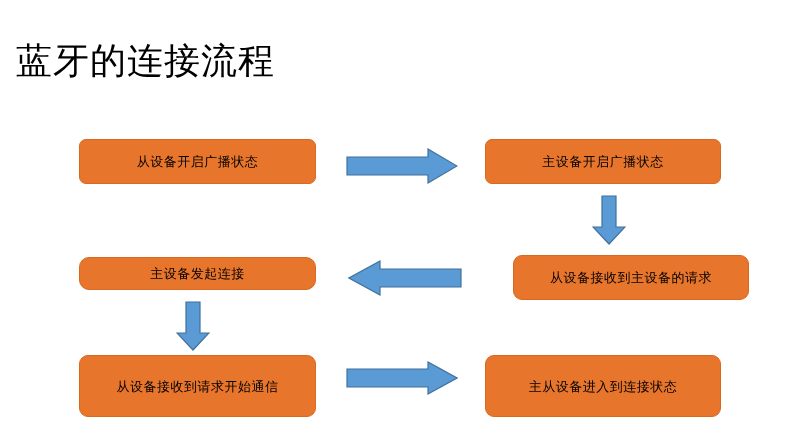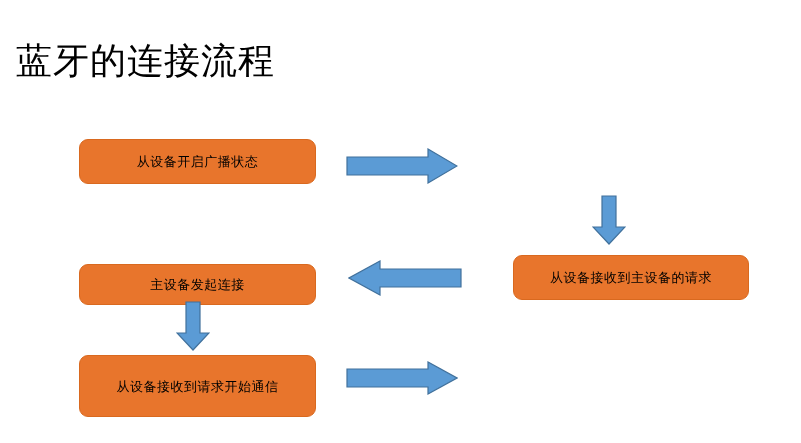--- a/index.html
+++ b/index.html
@@ -42,22 +42,22 @@
     color: #000000;
     font-size: 13px;
     line-height: 17px;
     text-align: center;
     letter-spacing: 0.5px;
     white-space: nowrap;
   }
   
   .col-left  { left: 79px;  width: 237px; }
   .col-right { left: 485px; width: 236px; }
-  .row-1 { top: 139px; height: 45px; }
-  .row-2 { top: 264px; height: 41px; }
+  .row-1 { top: 139px; height: 45px; border-radius: 7px; }
+  .row-2 { top: 257px; height: 33px; border-radius: 10px; }
   .row-2b{ top: 255px; height: 45px; margin-left: 28px; }
   .row-3 { top: 355px; height: 62px; }
 
   .arrow {
     position: absolute;
     overflow: visible;
   }
   .arrow svg { display: block; }
 
   .arrow-right-top    { left: 346px; top: 148px; }
@@ -70,33 +70,39 @@
 <body>
 
 <div id="slide">
 
   <div id="title">蓝牙的连接流程</div>
 
   <div class="node col-left row-1">
     <span>从设备开启广播状态</span>
   </div>
 
+  <div class="node col-right row-1">
+    <span>主设备开启广播状态</span>
+  </div>
 
   <div class="node col-left row-2">
     <span>主设备发起连接</span>
   </div>
 
   <div class="node col-right row-2b">
     <span>从设备接收到主设备的请求</span>
   </div>
 
   <div class="node col-left row-3">
     <span>从设备接收到请求开始通信</span>
   </div>
 
+  <div class="node col-right row-3">
+    <span>主从设备进入到连接状态</span>
+  </div>
 
   <div class="arrow arrow-right-top">
     <svg width="112" height="36" viewBox="0 0 112 36">
       <polygon points="1,9 82,9 82,1 111,18 82,35 82,27 1,27" fill="#5B9BD5" stroke="#41719C" stroke-width="1.2"></polygon>
     </svg>
   </div>
 
   <div class="arrow arrow-down-right">
     <svg width="34" height="50" viewBox="0 0 34 50">
       <polygon points="10,1 24,1 24,32 33,32 17,49 1,32 10,32" fill="#5B9BD5" stroke="#41719C" stroke-width="1.2"></polygon>

